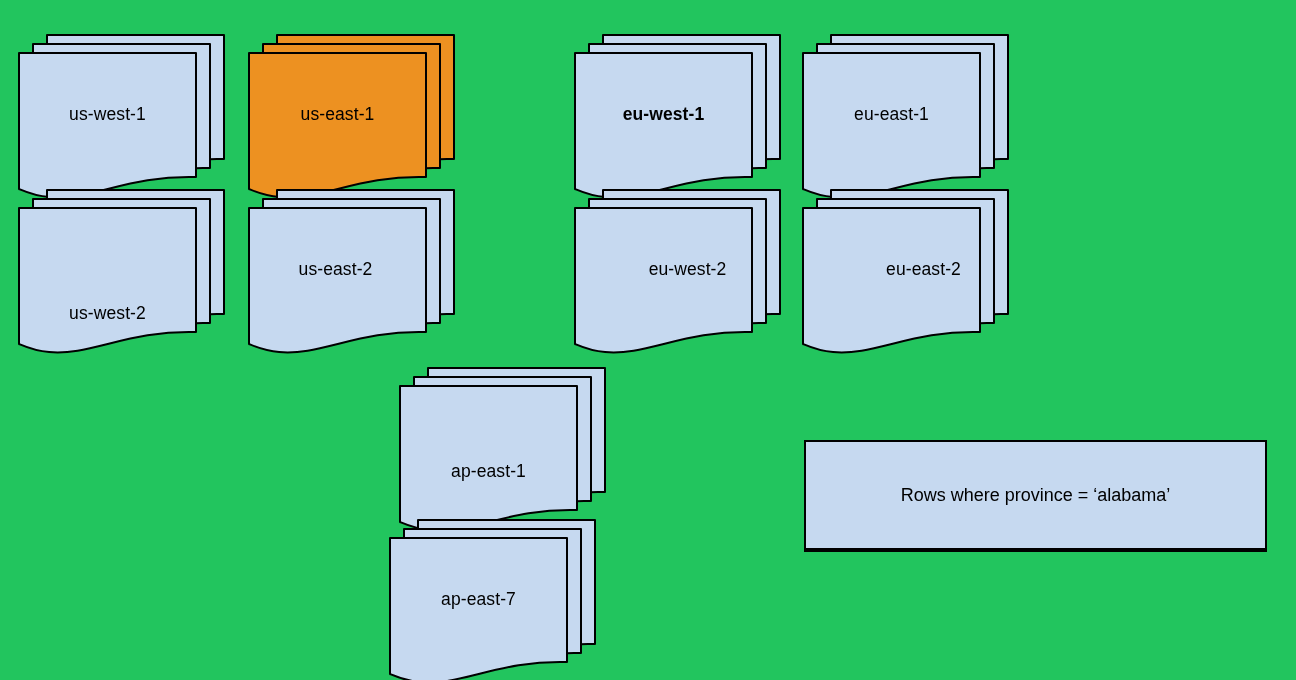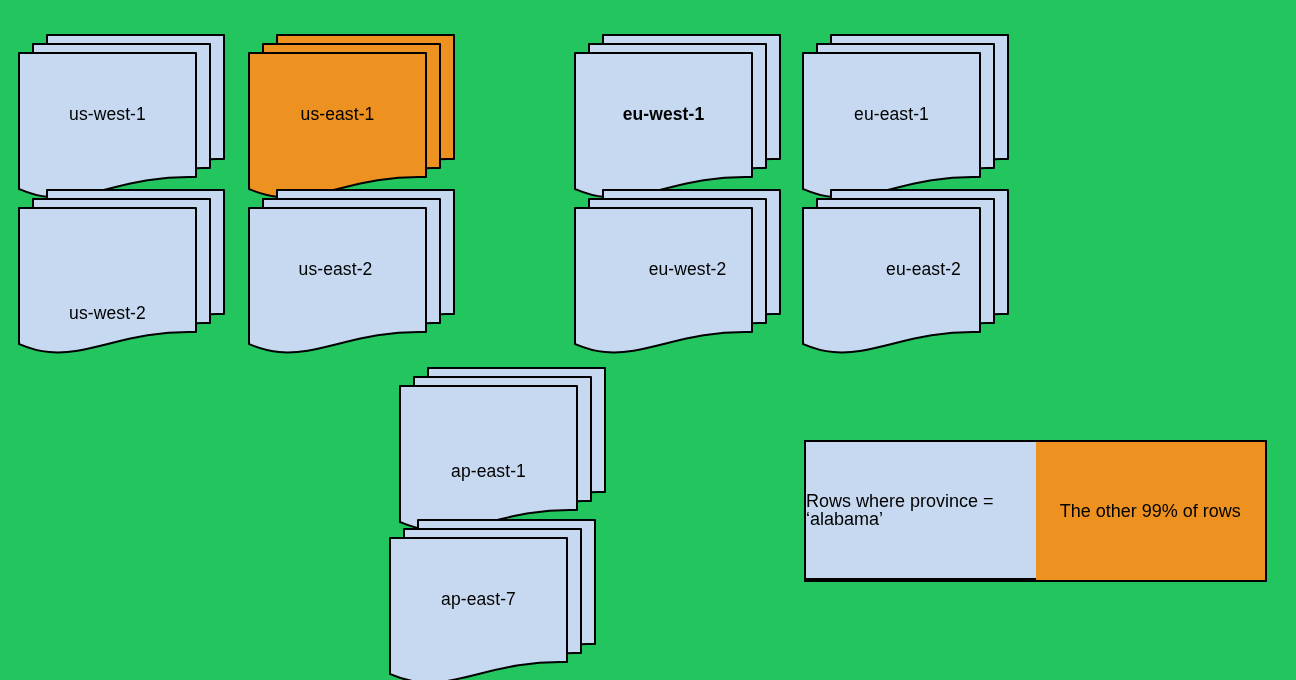--- a/index.html
+++ b/index.html
@@ -42,25 +42,25 @@
     color: #000000;
     pointer-events: none;
   }
 
   
   #legend {
     position: absolute;
     left: 804px;
     top: 440px;
     width: 463px;
-    height: 142px;
+    height: 112px;
     box-sizing: border-box;
     border: 2px solid #000000;
     display: flex;
-    flex-direction: row;
+    flex-direction: column;
   }
   .legend-row {
     flex: 1 1 0;
     display: flex;
     align-items: center;
     justify-content: center;
     box-sizing: border-box;
     font-size: 18px;
     line-height: 1;
     color: #000000;
@@ -158,18 +158,15 @@
           <path d="M 0 0 L 177 0 L 177 124 C 109.74 122 70.8 148 30.090000000000003 144 C 15.93 143 7.08 139 0 136 Z" transform="translate(2,20)" fill="#C6D9F0" stroke="#000000" stroke-width="2" stroke-linejoin="round"></path>
         </svg>
         <div class="stack-label" style="left: 2px; top: 73px;">ap-east-7</div>
       </div>
     </div>
 
   <div id="legend">
     <div class="legend-row blue">
       <span>Rows where province = ‘alabama’</span>
     </div>
-    <div class="legend-row orange">
-      <span>The other 99% of rows</span>
-    </div>
   </div>
 
 </div>
 
 </body></html>

